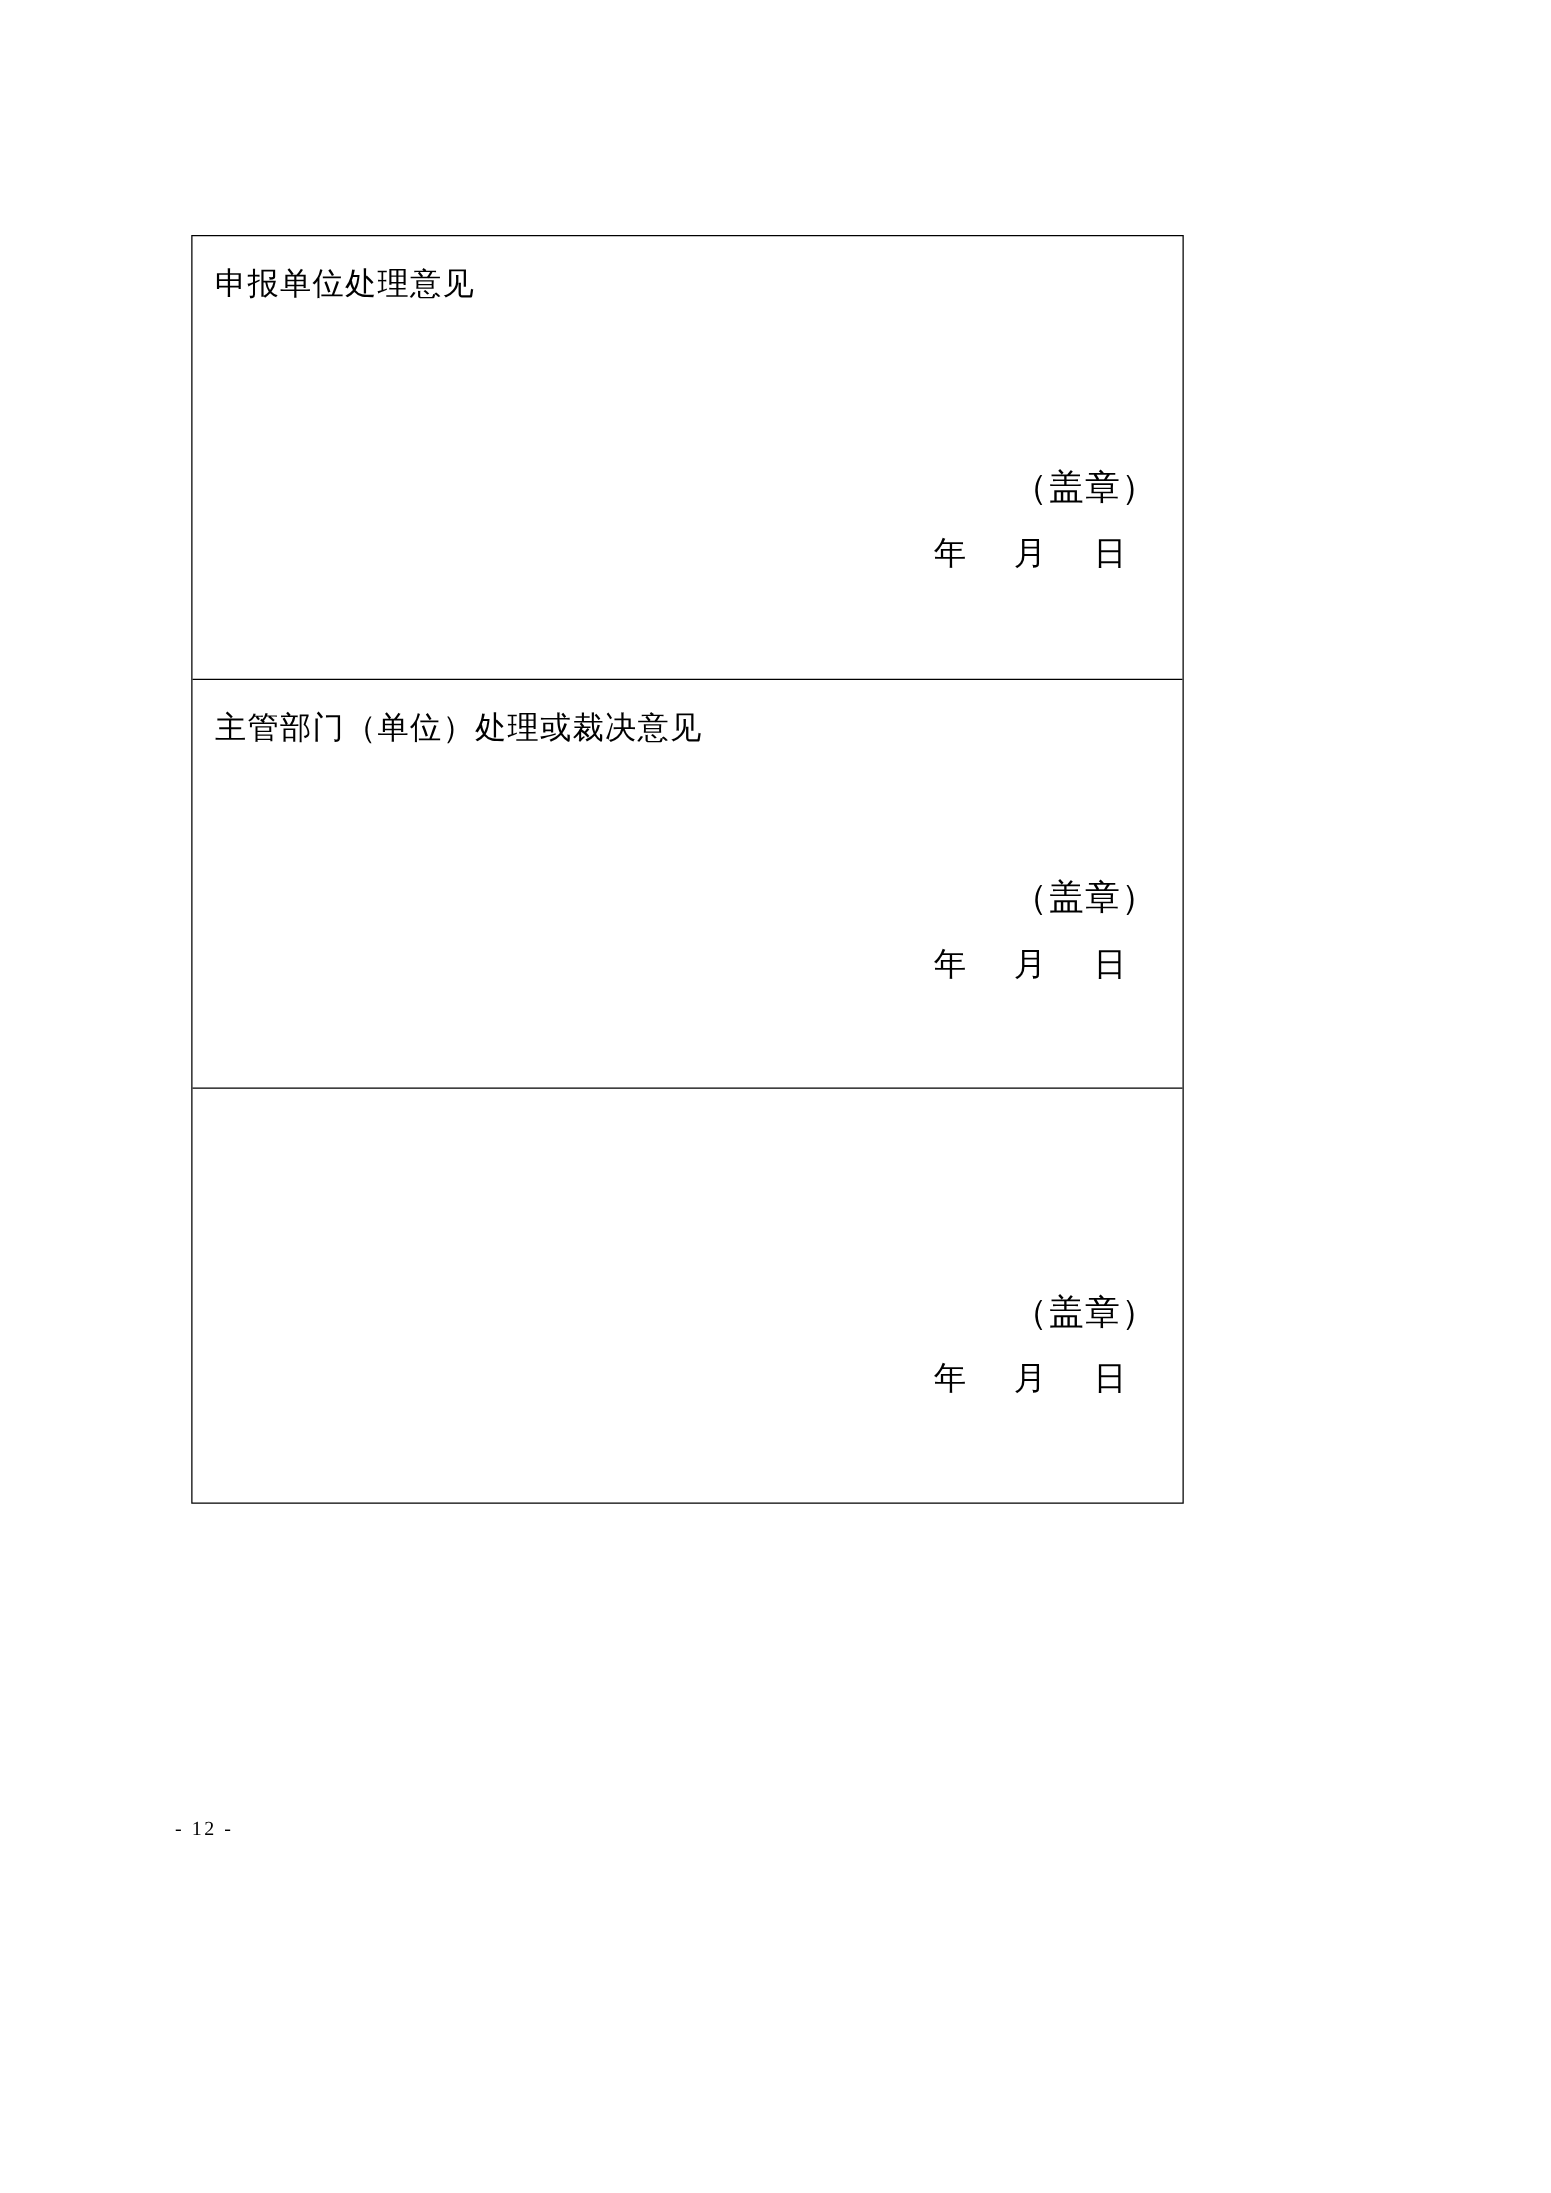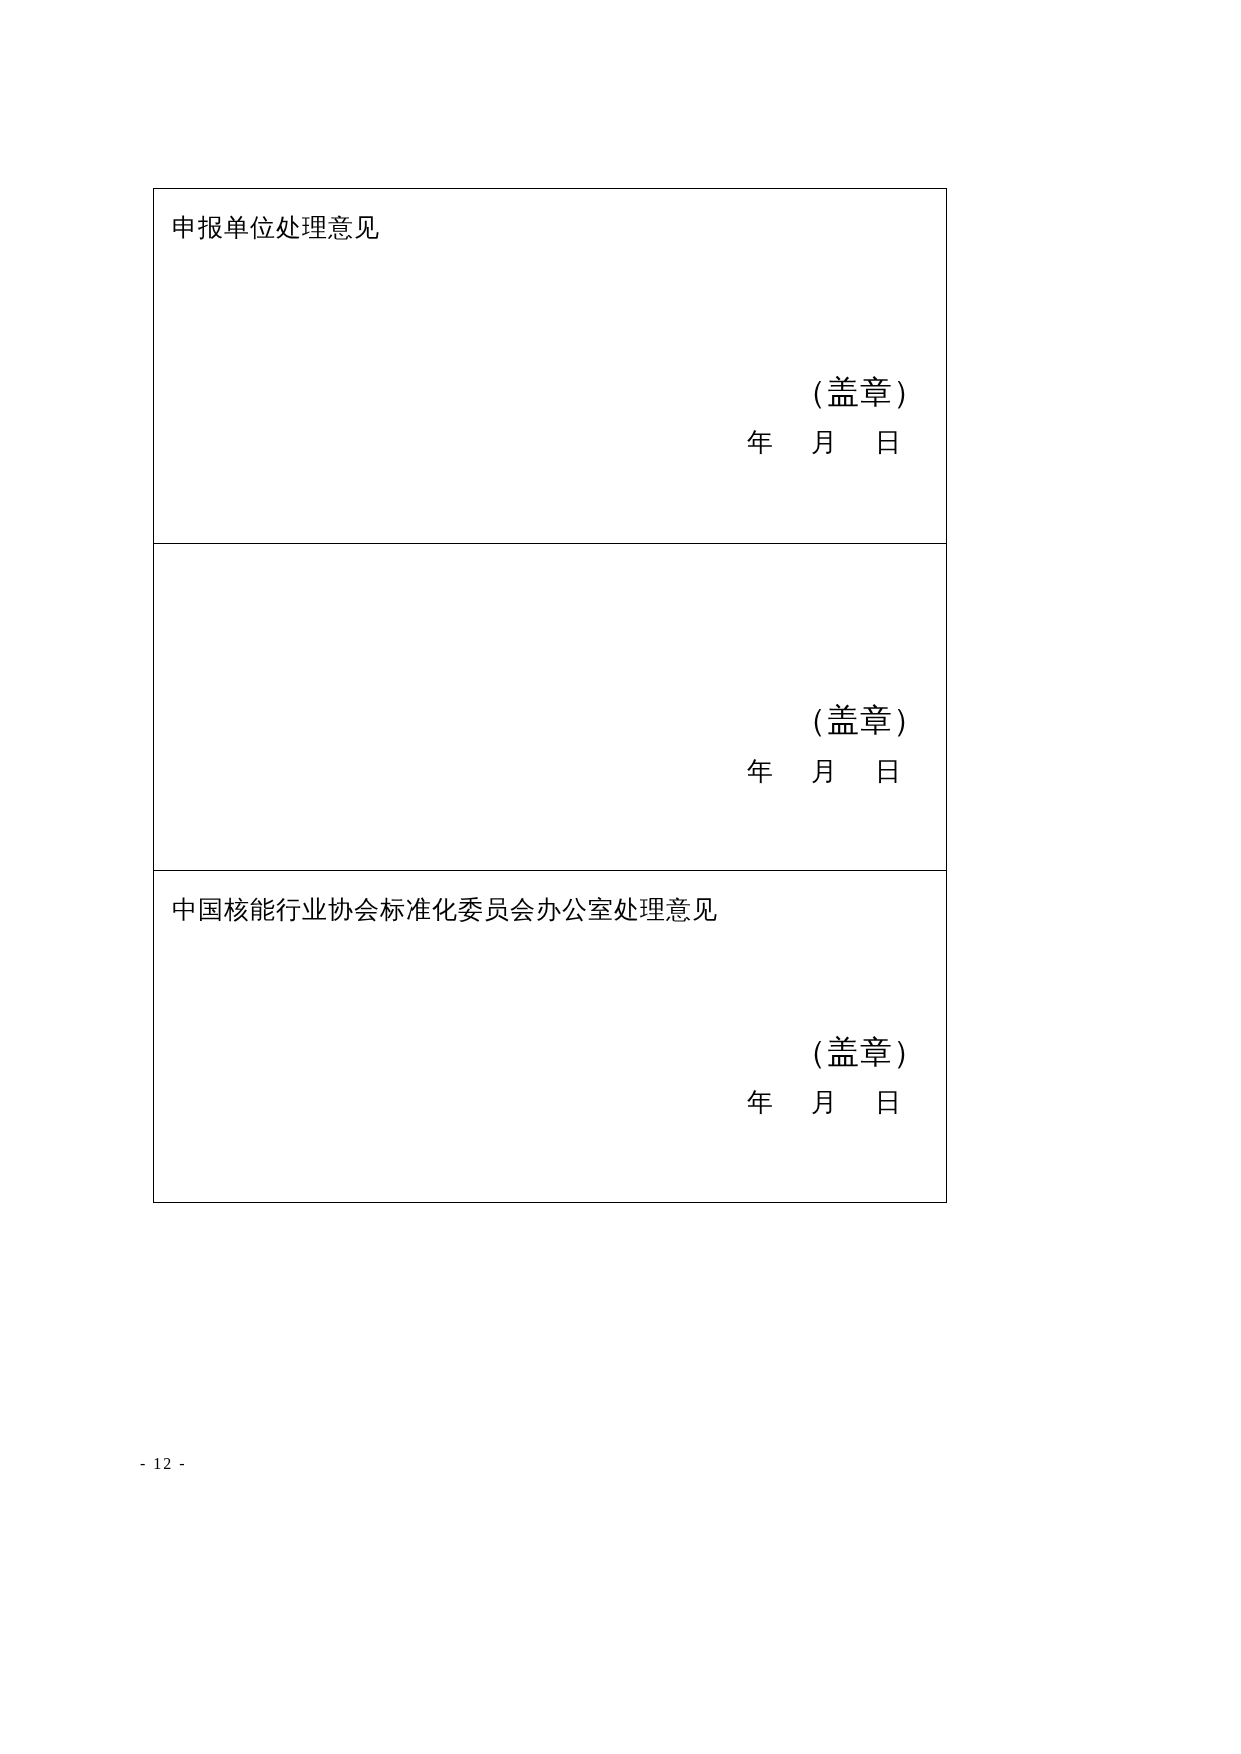--- a/index.html
+++ b/index.html
@@ -47,21 +47,21 @@
     left: 18px;
     top: 22px;
     font-size: 25px;
     line-height: 34px;
     letter-spacing: 1px;
     white-space: nowrap;
   }
   .seal-line {
     position: absolute;
     right: 20px;
-    font-size: 32px;
+    font-size: 28px;
     letter-spacing: 1px;
     white-space: nowrap;
   }
   .date-line {
     position: absolute;
     right: 44px;
     font-size: 26px;
     letter-spacing: 1px;
     white-space: nowrap;
   }
@@ -98,32 +98,32 @@
       <div class="date-line">
         <span>年</span>
         <span class="date-gap"></span>
         <span>月</span>
         <span class="date-gap"></span>
         <span>日</span>
       </div>
     </div>
 
     <div class="form-row row-2 r2">
+      <div class="row-title">主管部门（单位）处理或裁决意见</div>
       <div class="seal-line">（盖章）</div>
       <div class="date-line">
         <span>年</span>
         <span class="date-gap"></span>
         <span>月</span>
         <span class="date-gap"></span>
         <span>日</span>
       </div>
     </div>
 
     <div class="form-row row-3 r3">
-      <div class="row-title">中国核能行业协会标准化委员会办公室处理意见</div>
       <div class="seal-line">（盖章）</div>
       <div class="date-line">
         <span>年</span>
         <span class="date-gap"></span>
         <span>月</span>
         <span class="date-gap"></span>
         <span>日</span>
       </div>
     </div>
 

